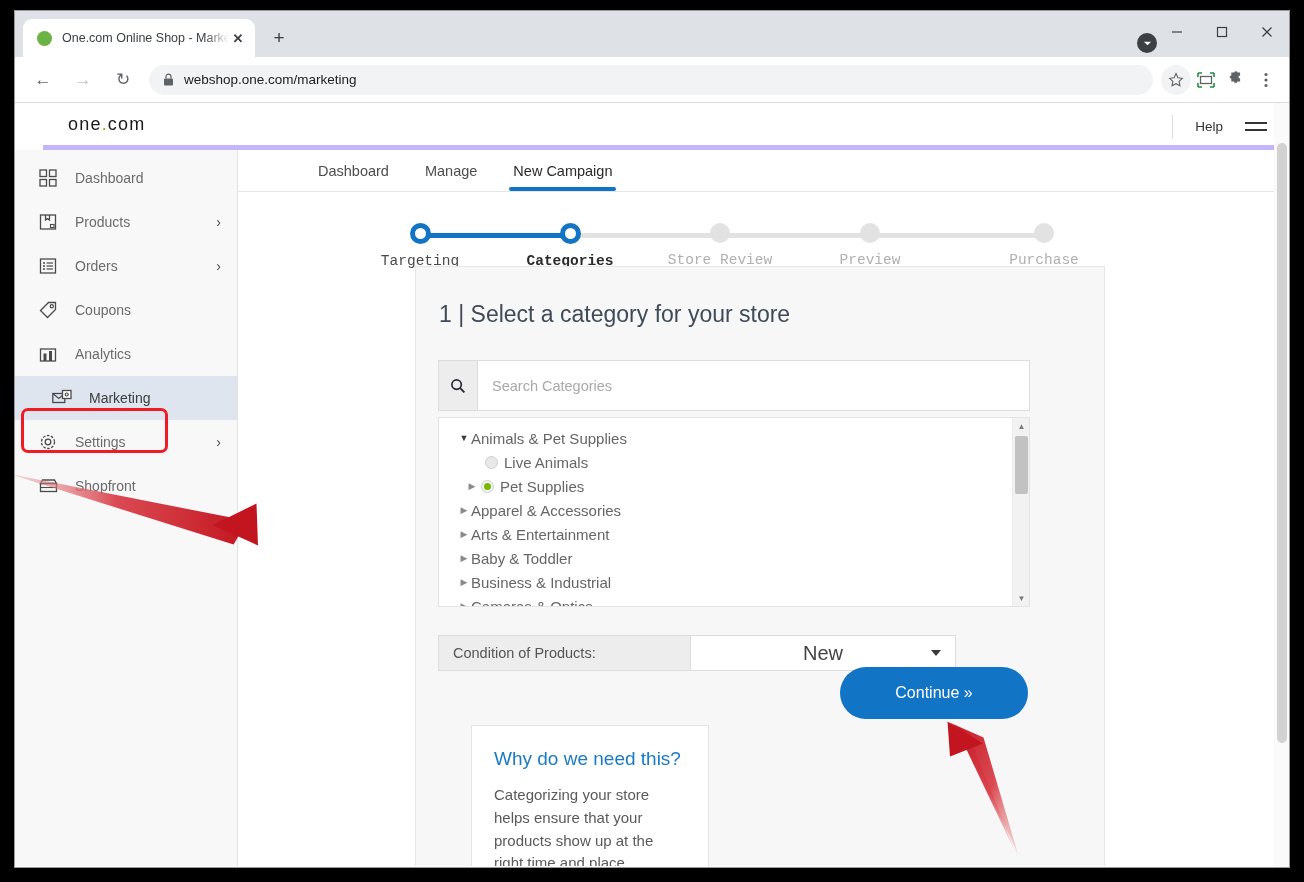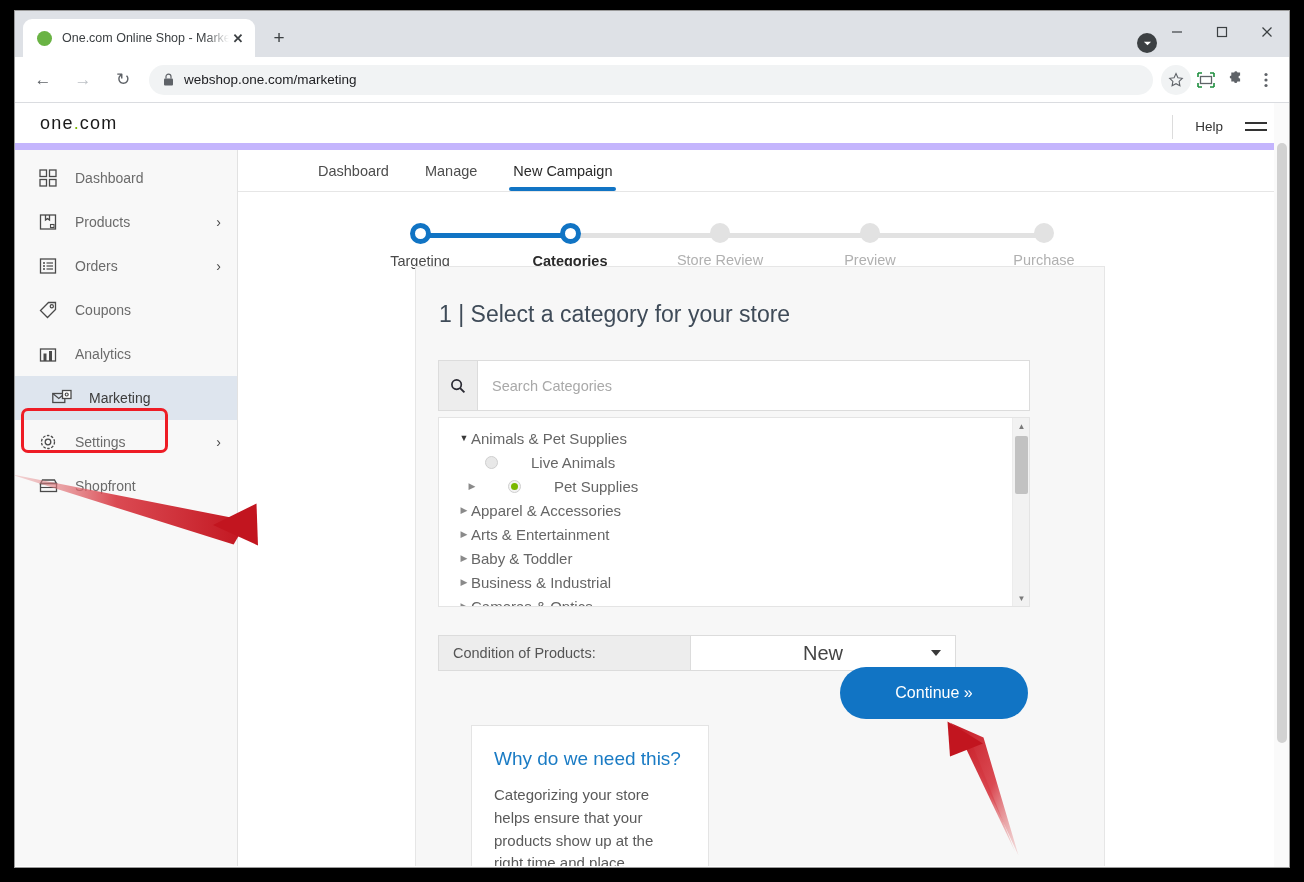--- a/index.html
+++ b/index.html
@@ -106,24 +106,25 @@
   .viewport {
     position: relative;
     height: 764px;
     background: #ffffff;
     overflow: hidden;
   }
 
   
   .appbar {
     height: 47px; background: #fff;
-    border-bottom: 7px solid #c4b5fd;
+    border-bottom: 5px solid #c4b5fd;
     display: flex; align-items: center;
     padding-left: 25px;
     position: relative;
+    margin-left: 28px;
   }
   .logo { font-size: 18px; letter-spacing: 1.2px; color: #1a1a1a; font-weight: 500; }
   .logo .dot { color: #7ab800; }
   .appbar-right {
     position: absolute; right: 22px; top: 0; height: 47px;
     display: flex; align-items: center; gap: 22px;
   }
   .appbar-sep { width: 1px; height: 24px; background: #dcdcdc; }
   .help-link { font-size: 13.5px; color: #333; cursor: pointer; }
   .hamburger { display:flex; flex-direction:column; gap:5px; cursor:pointer; padding: 4px 0;}
@@ -183,21 +184,21 @@
   }
 
   
   .stepper {
     position: relative;
     margin: 26px 0 0 0;
     height: 62px;
     padding-left: 160px;
   }
   .steps {
-    position: relative; width: 660px; height: 62px;
+    position: relative; width: 660px; height: 62px; font-family: Liberation Mono, monospace;
   }
   .step-line {
     position: absolute; top: 15px; height: 5px;
     background: #e2e2e2; left: 22px; right: 22px;
   }
   .step-line.done {
     background: #1174c4; left: 22px; width: 150px; right: auto;
   }
   .step {
     position: absolute; top: 0; width: 120px; text-align: center;
@@ -260,21 +261,21 @@
     position: relative;
     overflow: hidden;
     display: flex;
   }
   .treeinner { flex: 1; padding: 8px 0 0 0; overflow: hidden; }
   .tnode {
     height: 24px; display: flex; align-items: center;
     font-size: 15px; color: #666;
     padding-left: 18px; cursor: pointer;
   }
-  .tnode.lvl2 { padding-left: 44px; gap: 27px; }
+  .tnode.lvl2 { padding-left: 44px; }
   .caret {
     width: 14px; flex: none; font-size: 9px; color: #8a8a8a;
     display: flex; align-items: center; justify-content: center;
   }
   .caret.open { color: #3a3a3a; }
   .radio {
     width: 13px; height: 13px; border-radius: 50%;
     background: #e8e8e8; border: 1px solid #cfcfcf;
     flex: none; margin: 0 6px 0 2px;
     display: flex; align-items: center; justify-content: center;

